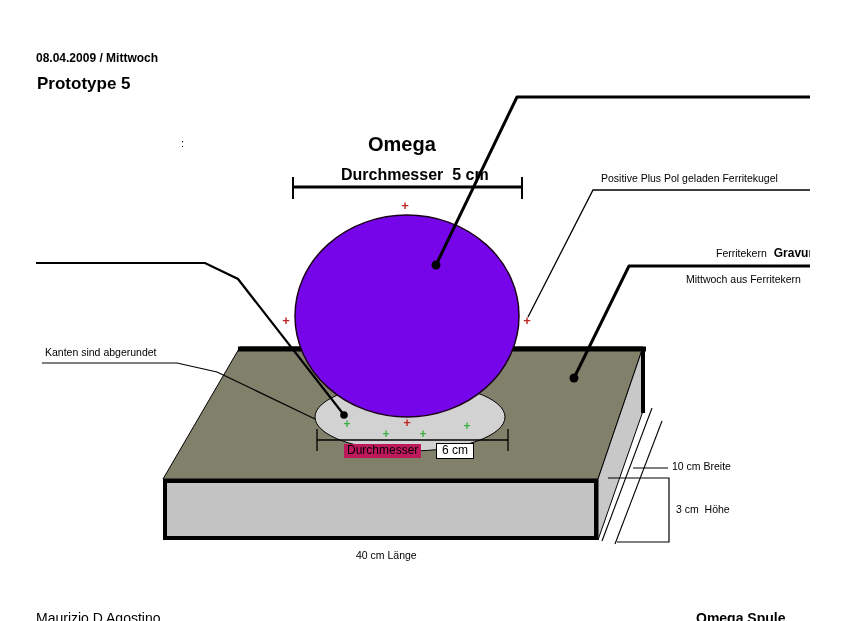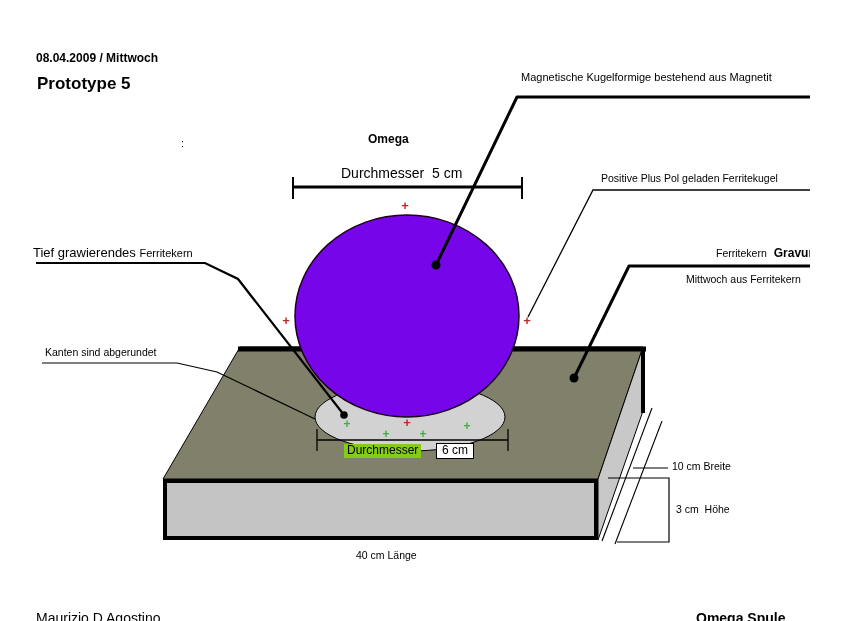--- a/index.html
+++ b/index.html
@@ -5,34 +5,34 @@
   html,body{margin:0;padding:0;background:#fff;}
   #stage{
     position:relative;width:810px;height:621px;background:#ffffff;overflow:hidden;
     font-family:"Liberation Sans","DejaVu Sans",sans-serif;color:#000;margin-top:36px;
   }
   #stage svg{position:absolute;left:0;top:0;}
   .lbl{position:absolute;white-space:pre;line-height:1.1;}
   .date{left:36px;top:16px;font-size:12px;font-weight:bold;}
   .proto{left:37px;top:39px;font-size:17px;font-weight:bold;}
   .colon{left:181px;top:101px;font-size:11px;}
-  .omega{left:368px;top:97px;font-size:12px;font-weight:bold;}
-  .d5{left:341px;top:130px;font-size:14px;}
+  .omega{left:368px;top:97px;font-size:20px;font-weight:bold;}
+  .d5{left:341px;top:130px;font-size:16px;font-weight:bold;}
   .magnetit{left:521px;top:35px;font-size:11px;}
   .positive{left:592px;top:137px;font-size:10.5px;padding-left:9px;}
   .gravrow{left:716px;top:211px;font-size:10.5px;}
   .gravrow .gbold{font-size:12px;font-weight:bold;margin-left:7px;}
   .bestehend{left:686px;top:238px;font-size:10.5px;}
   .tief{left:33px;top:210px;font-size:13px;}
   .tief .small{font-size:11px;}
   .kanten{left:45px;top:311px;font-size:10.5px;}
   .breite{left:672px;top:425px;font-size:10.5px;}
   .hoehe{left:676px;top:468px;font-size:10.5px;}
   .laenge{left:356px;top:514px;font-size:10.5px;}
-  .d6word{left:344px;top:408px;font-size:12px;background:#84cc16;padding:0 3px 1px 3px;}
+  .d6word{left:344px;top:408px;font-size:12px;background:#be185d;padding:0 3px 1px 3px;}
   .d6val{left:436px;top:407px;font-size:12px;background:#fff;border:1px solid #000;padding:0 5px 1px 5px;}
   .author{left:36px;top:575px;font-size:14px;font-weight:normal;}
   .spule{left:696px;top:575px;font-size:14px;font-weight:bold;}
   .plus{position:absolute;font-size:13px;font-weight:bold;transform:translate(-50%,-52%);}
   .plus.red{color:#c02828;}
   .plus.green{color:#3cb043;font-size:12px;}
 </style>
 </head>
 <body>
 
@@ -80,25 +80,23 @@
 
     <polyline points="608,442 669,442 669,506 617,506" fill="none" stroke="#000" stroke-width="1.2"></polyline>
   </svg>
 
   <div class="lbl date">08.04.2009 / Mittwoch</div>
   <div class="lbl proto">Prototype 5</div>
   <div class="lbl colon">:</div>
 
   <div class="lbl omega">Omega</div>
   <div class="lbl d5">Durchmesser  5 cm</div>
-  <div class="lbl magnetit">Magnetische Kugelformige bestehend aus Magnetit</div>
   <div class="lbl positive">Positive Plus Pol geladen Ferritekugel</div>
   <div class="lbl gravrow"><span>Ferritekern</span><span class="gbold">Gravur</span></div>
   <div class="lbl bestehend">Mittwoch aus Ferritekern</div>
-  <div class="lbl tief"><span>Tief grawierendes</span> <span class="small">Ferritekern</span></div>
   <div class="lbl kanten">Kanten sind abgerundet</div>
   <div class="lbl breite">10 cm Breite</div>
   <div class="lbl hoehe">3 cm  Höhe</div>
   <div class="lbl laenge">40 cm Länge</div>
   <div class="lbl d6word">Durchmesser</div>
   <div class="lbl d6val">6 cm</div>
 
   <span class="plus red" style="left:405px;top:170px;">+</span>
   <span class="plus red" style="left:286px;top:285px;">+</span>
   <span class="plus red" style="left:527px;top:285px;">+</span>

